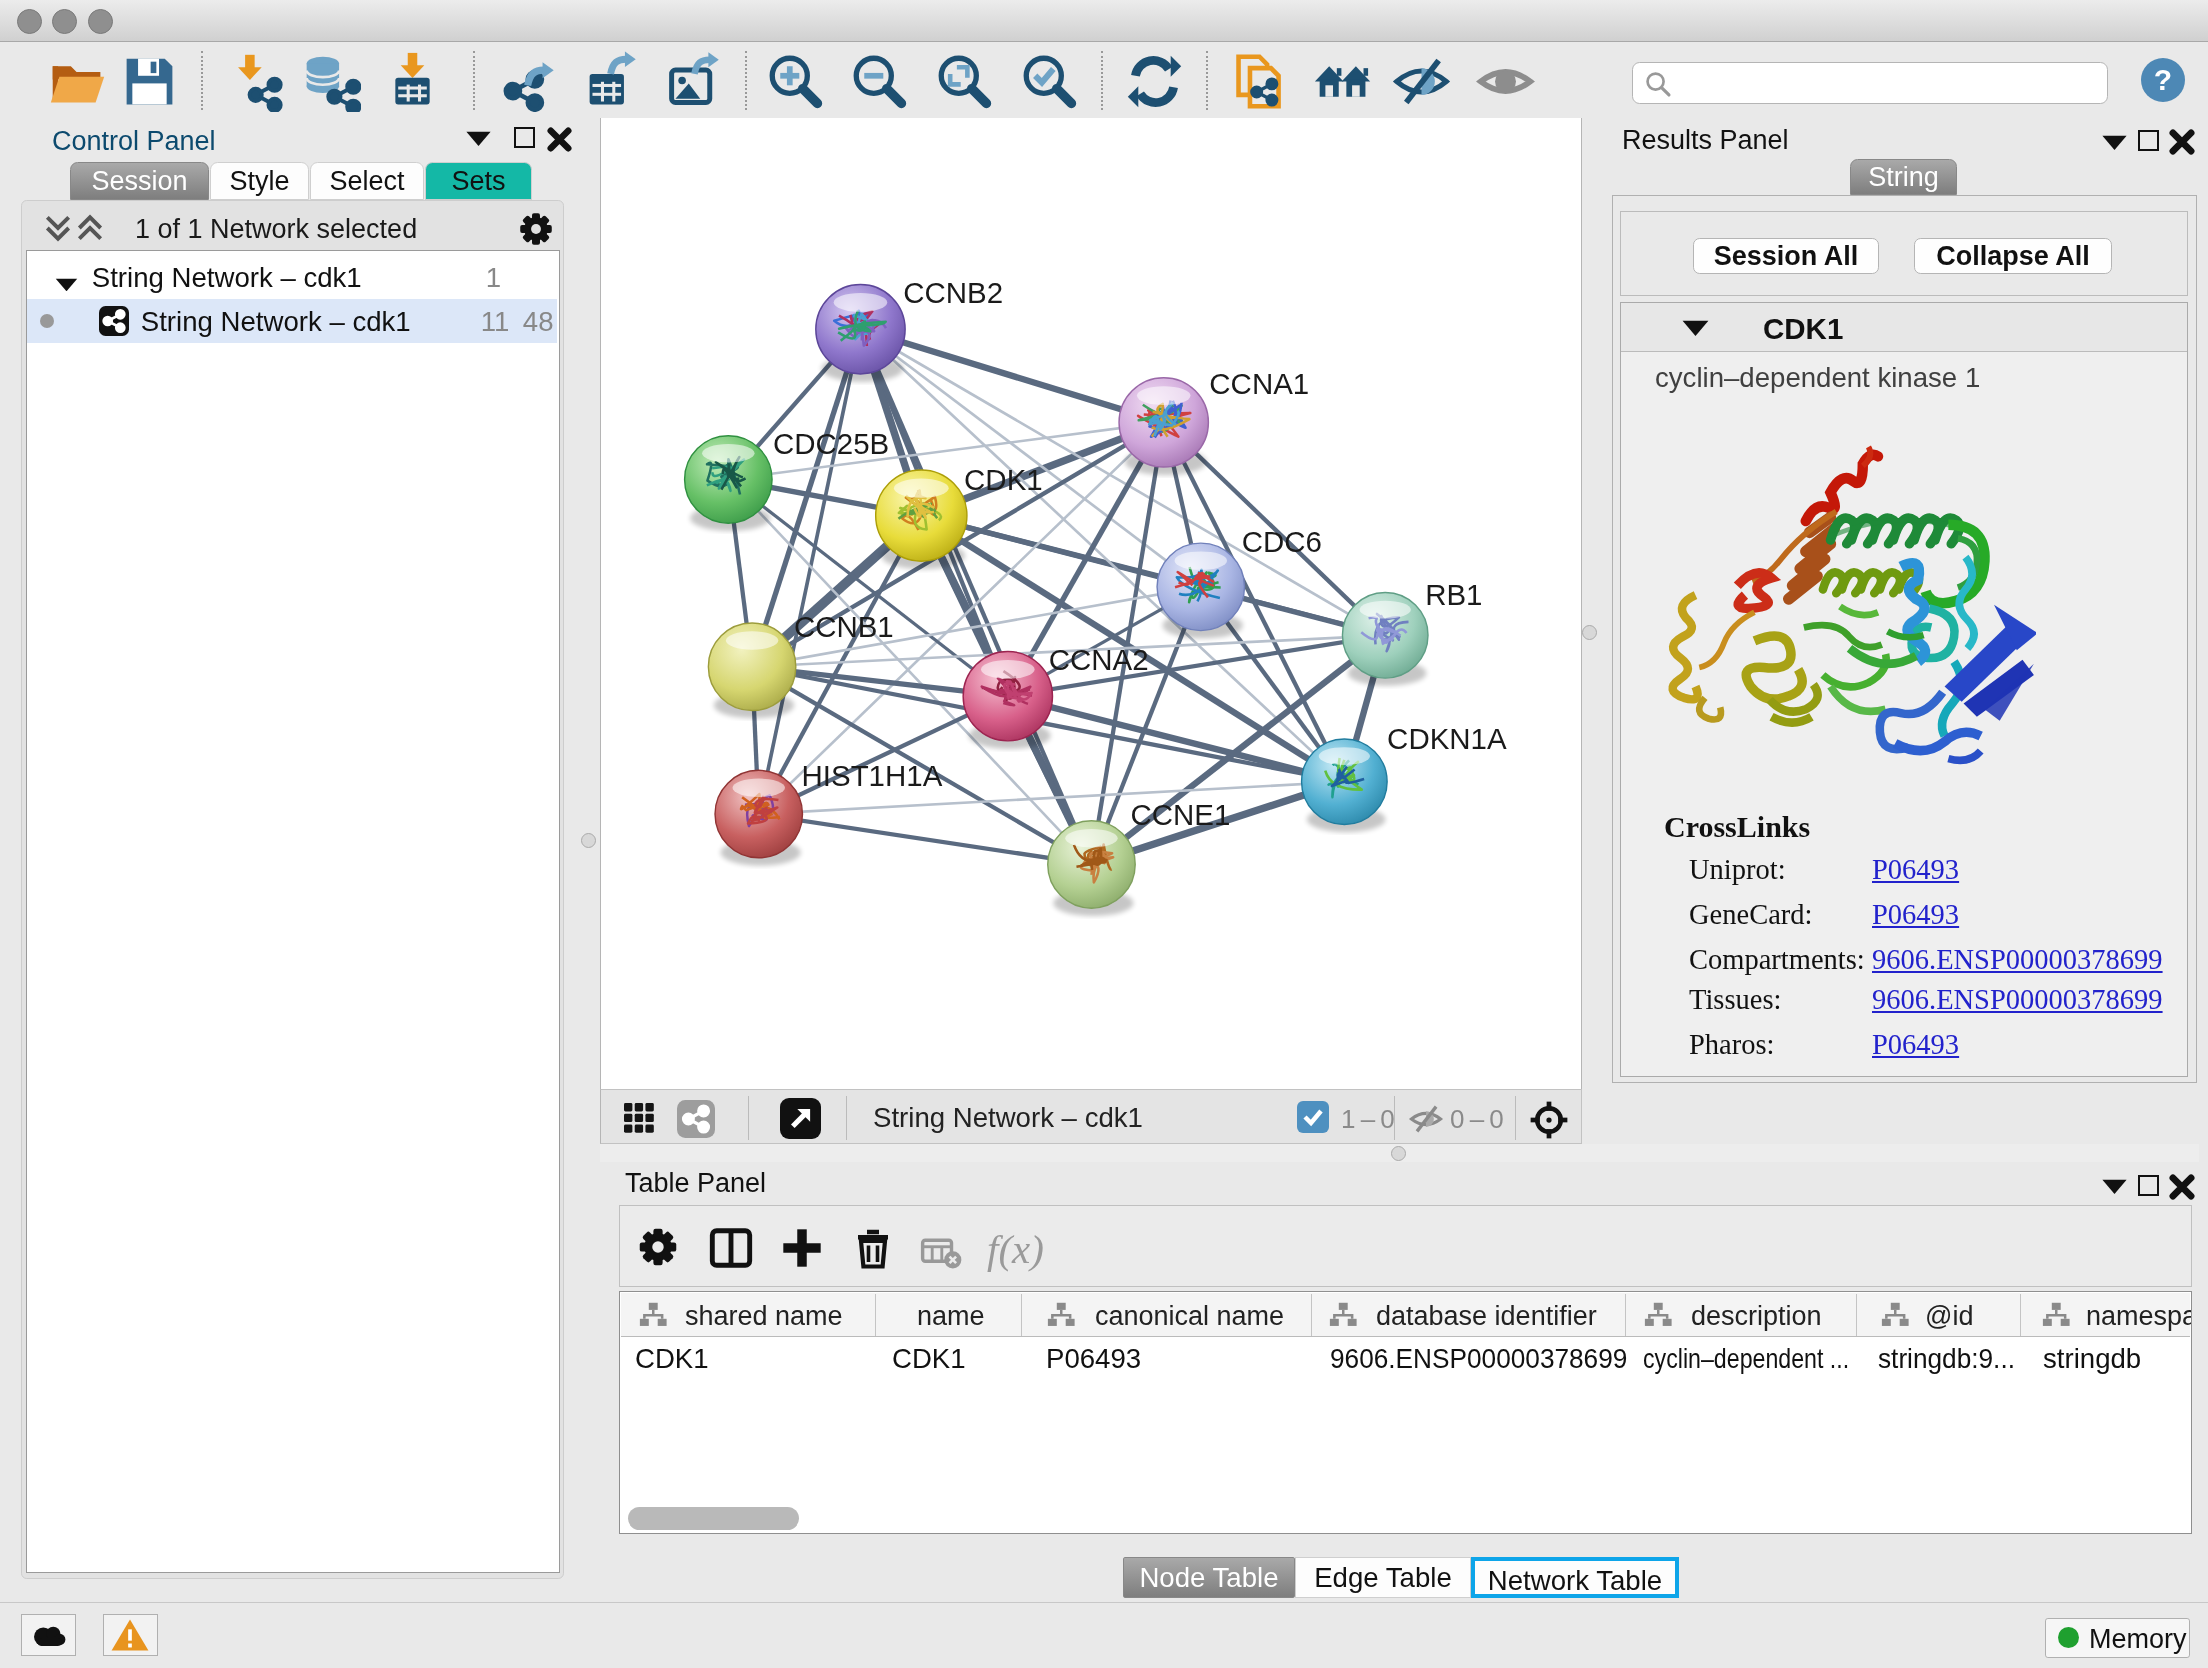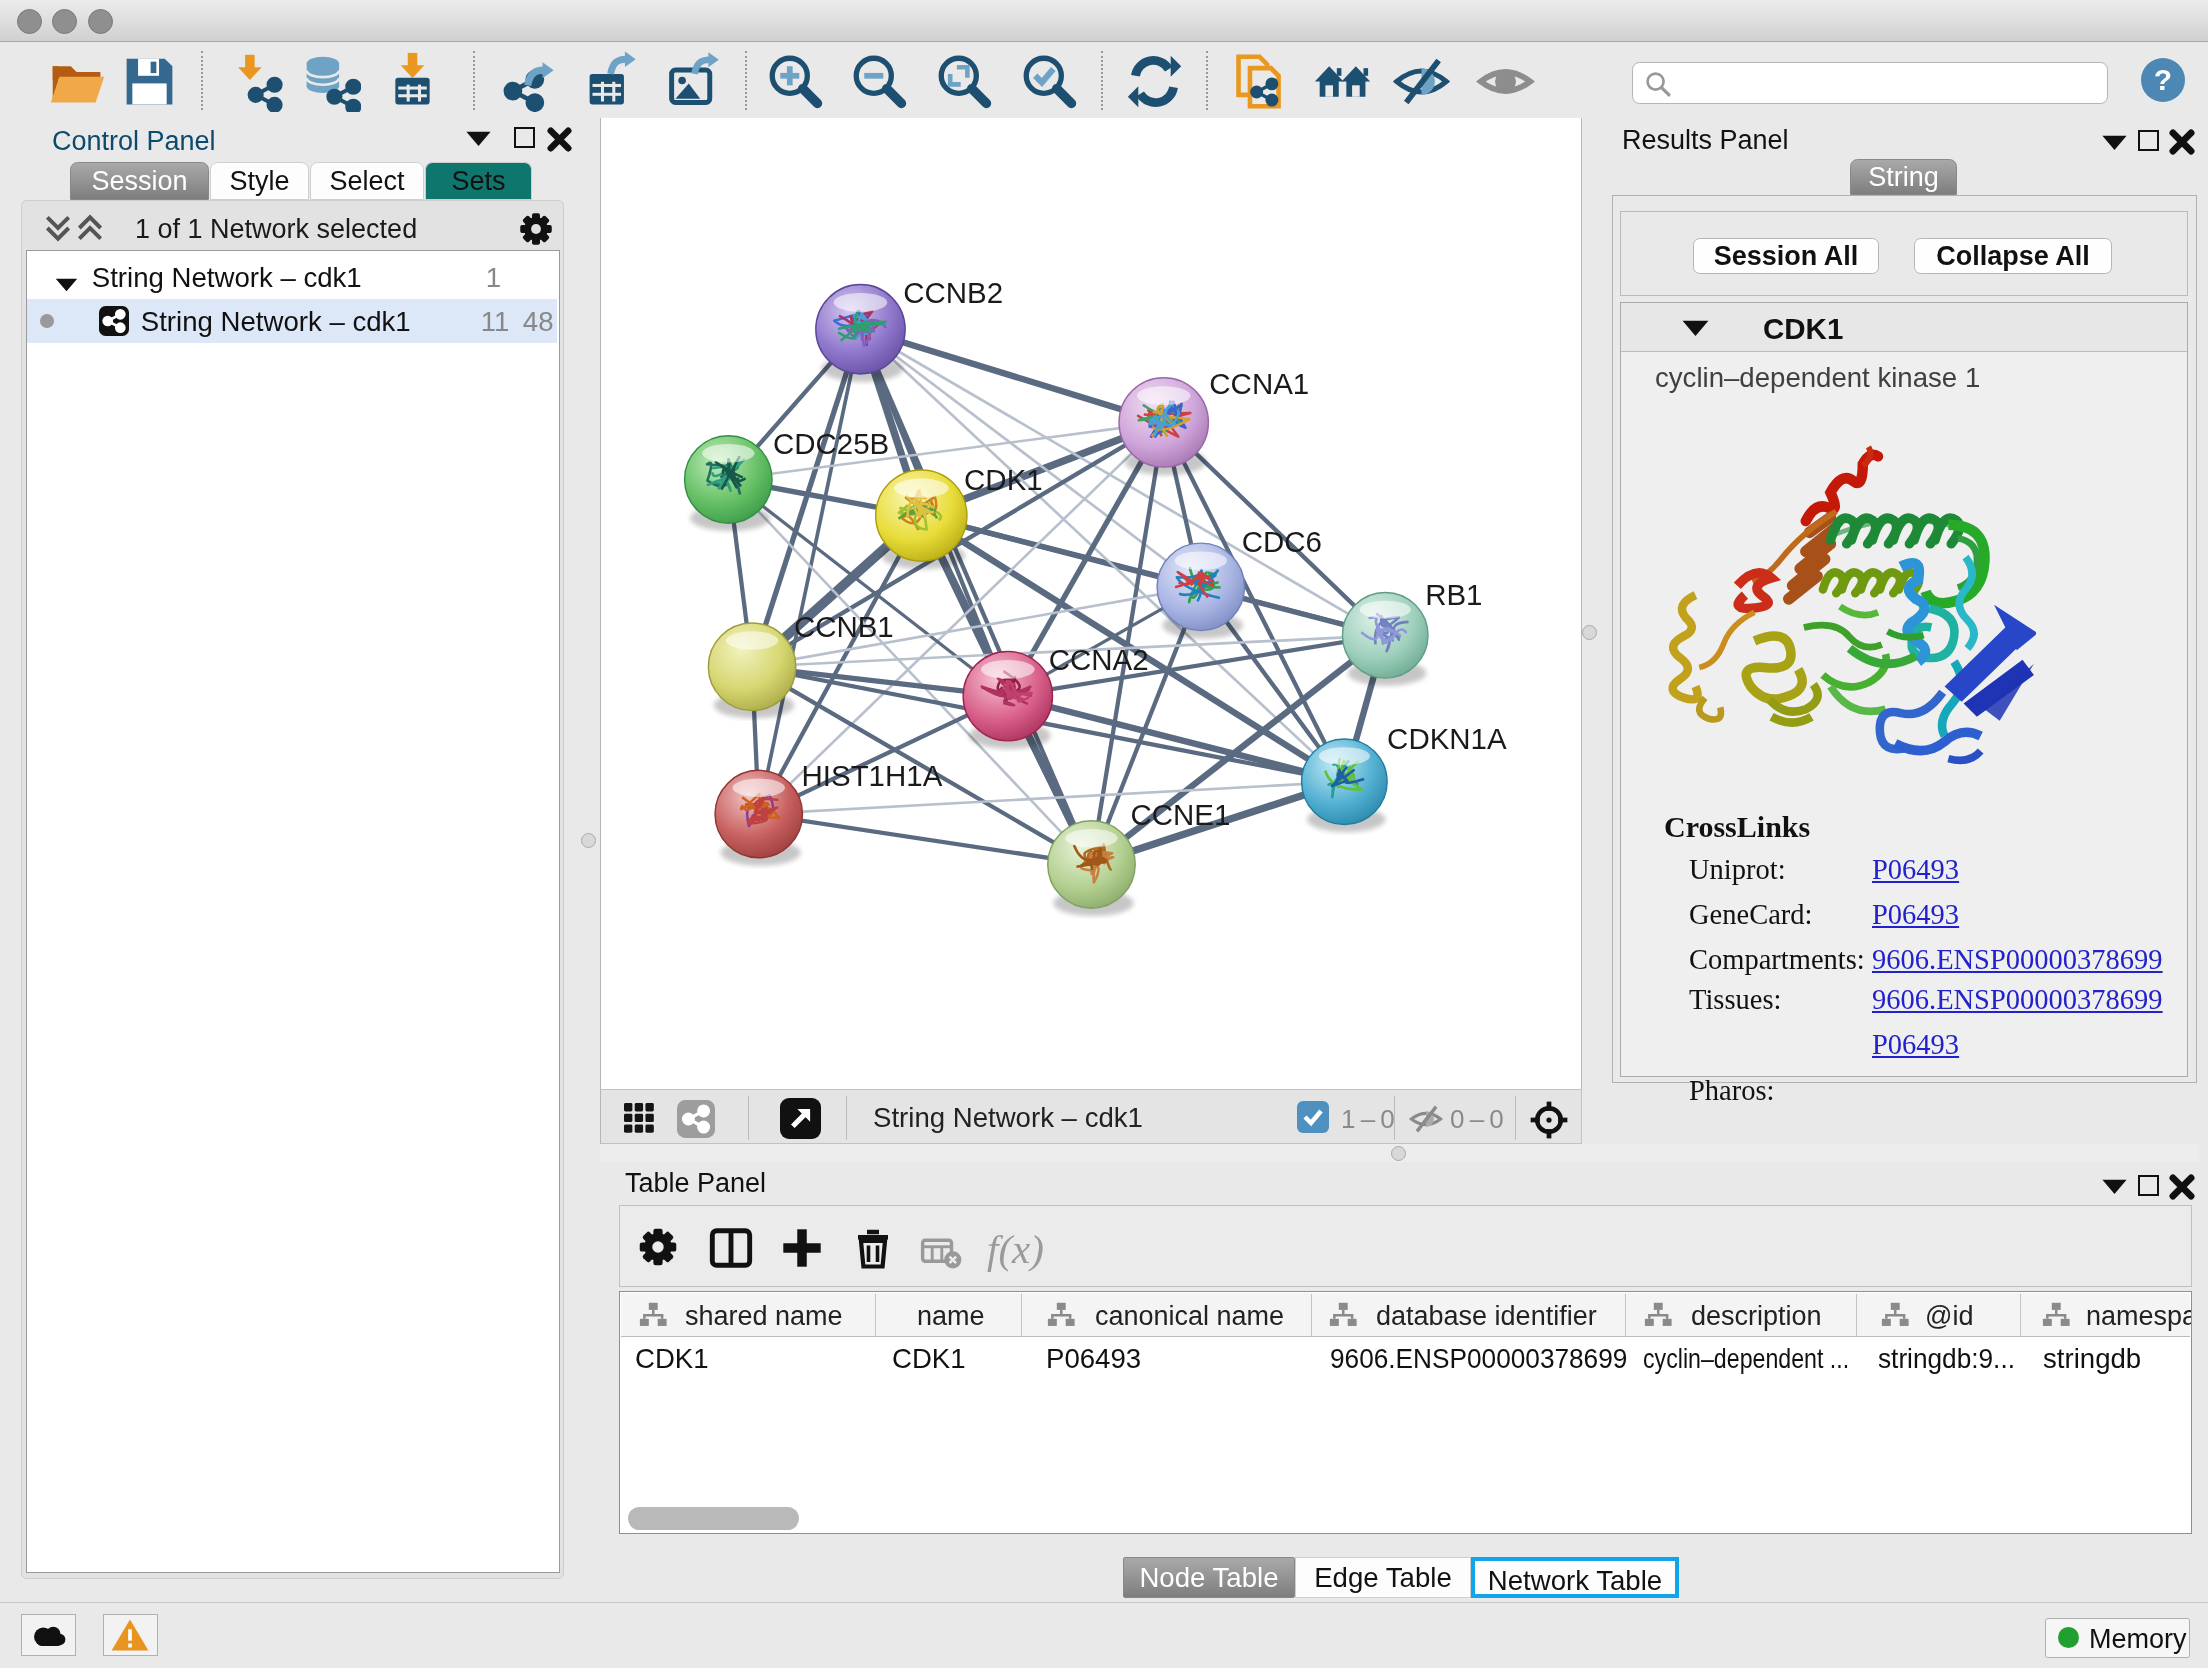--- a/index.html
+++ b/index.html
@@ -173,21 +173,21 @@
     <svg class="abs" style="left:445px;top:12.4px" width="25" height="15" viewBox="0 0 10 6.2">
       <polygon points="0,0.3 10,0.3 5,6.2" fill="#111"></polygon>
     </svg>
     <div class="abs" style="left:493px;top:7.6px;width:21px;height:21px;border:2.9px solid #111"></div>
     <svg class="abs" style="left:526px;top:7.6px" width="25" height="25" viewBox="0 0 10 10">
       <path d="M1.5 1.5 L8.5 8.5 M8.5 1.5 L1.5 8.5" stroke="#111" stroke-width="2.6" stroke-linecap="round"></path>
     </svg>
     <div class="abs" style="left:49px;top:43px;width:139px;height:38px;background:linear-gradient(#a9a9a9,#7e7e7e);border:1px solid #888;border-radius:7.6px 7.6px 0 0;color:#fff;font-size:27px;text-align:center;line-height:36px">Session</div>
     <div class="abs" style="left:189px;top:43px;width:99px;height:38px;background:#fdfdfd;border:1px solid #cfcfcf;border-radius:7.6px 7.6px 0 0;color:#111;font-size:27px;text-align:center;line-height:36px">Style</div>
     <div class="abs" style="left:289px;top:43px;width:114px;height:38px;background:#fdfdfd;border:1px solid #cfcfcf;border-radius:7.6px 7.6px 0 0;color:#111;font-size:27px;text-align:center;line-height:36px">Select</div>
-    <div class="abs" style="left:404px;top:43px;width:107px;height:38px;background:#0f766e;border:1px solid #cfcfcf;border-radius:7.6px 7.6px 0 0;color:#111;font-size:27px;text-align:center;line-height:36px">Sets</div>
+    <div class="abs" style="left:404px;top:43px;width:107px;height:38px;background:#14b8a6;border:1px solid #cfcfcf;border-radius:7.6px 7.6px 0 0;color:#111;font-size:27px;text-align:center;line-height:36px">Sets</div>
     <div class="abs" style="left:0px;top:81px;width:543px;height:1379px;background:#e2e2e2;border:1px solid #cdcdcd;border-radius:5.7px"></div>
     <svg class="abs" style="left:21px;top:93px" width="32" height="32" viewBox="0 0 16 18">
       <path d="M2 3 L8 9 L14 3 M2 9 L8 15 L14 9" fill="none" stroke="#555" stroke-width="2.2"></path>
     </svg>
     <svg class="abs" style="left:53px;top:93px" width="32" height="32" viewBox="0 0 16 18">
       <path d="M2 9 L8 3 L14 9 M2 15 L8 9 L14 15" fill="none" stroke="#555" stroke-width="2.2"></path>
     </svg>
     <div class="abs" style="left:114px;top:95px;width:342px;font-size:27px;color:#1a1a1a">1 of 1 Network selected</div>
     <svg class="abs" style="left:496px;top:91px" width="38" height="38" viewBox="-10 -10 20 20">
       <circle r="6.2" fill="#111"></circle>
@@ -649,21 +649,21 @@
   </svg>
 <div class="abs" style="left:1664px;top:810px;font-size:30px;font-weight:bold;color:#111;font-family:'Liberation Serif', serif;">CrossLinks</div>
 <div class="abs" style="left:1689px;top:854px;font-size:28.5px;color:#111;font-family:'Liberation Serif', serif;">Uniprot:</div>
 <div class="abs" style="left:1872px;top:854px;font-size:28.5px;color:#2222cc;text-decoration:underline;font-family:'Liberation Serif', serif;">P06493</div>
 <div class="abs" style="left:1689px;top:899px;font-size:28.5px;color:#111;font-family:'Liberation Serif', serif;">GeneCard:</div>
 <div class="abs" style="left:1872px;top:899px;font-size:28.5px;color:#2222cc;text-decoration:underline;font-family:'Liberation Serif', serif;">P06493</div>
 <div class="abs" style="left:1689px;top:944px;font-size:28.5px;color:#111;font-family:'Liberation Serif', serif;">Compartments:</div>
 <div class="abs" style="left:1872px;top:944px;font-size:28.5px;color:#2222cc;text-decoration:underline;font-family:'Liberation Serif', serif;">9606.ENSP00000378699</div>
 <div class="abs" style="left:1689px;top:984px;font-size:28.5px;color:#111;font-family:'Liberation Serif', serif;">Tissues:</div>
 <div class="abs" style="left:1872px;top:984px;font-size:28.5px;color:#2222cc;text-decoration:underline;font-family:'Liberation Serif', serif;">9606.ENSP00000378699</div>
-<div class="abs" style="left:1689px;top:1029px;font-size:28.5px;color:#111;font-family:'Liberation Serif', serif;margin-top:46px;">Pharos:</div>
+<div class="abs" style="left:1689px;top:1029px;font-size:28.5px;color:#111;font-family:'Liberation Serif', serif;">Pharos:</div>
 <div class="abs" style="left:1872px;top:1029px;font-size:28.5px;color:#2222cc;text-decoration:underline;font-family:'Liberation Serif', serif;">P06493</div>
 <div class="abs" style="left:625px;top:1168px;font-size:27px;color:#111">Table Panel</div>
 <svg class="abs" style="left:2102px;top:1179px" width="25" height="15" viewBox="0 0 10 6.2">
     <polygon points="0,0.3 10,0.3 5,6.2" fill="#111"></polygon>
   </svg>
 <div class="abs" style="left:2138px;top:1175px;width:21px;height:21px;border:2.9px solid #111"></div>
 <svg class="abs" style="left:2169px;top:1174px" width="26" height="26" viewBox="0 0 10 10">
     <path d="M1.5 1.5 L8.5 8.5 M8.5 1.5 L1.5 8.5" stroke="#111" stroke-width="2.6" stroke-linecap="round"></path>
   </svg>
 <div class="abs" style="left:619px;top:1205px;width:1573px;height:82px;background:#ebebeb;border:1px solid #c0c0c0"></div>

